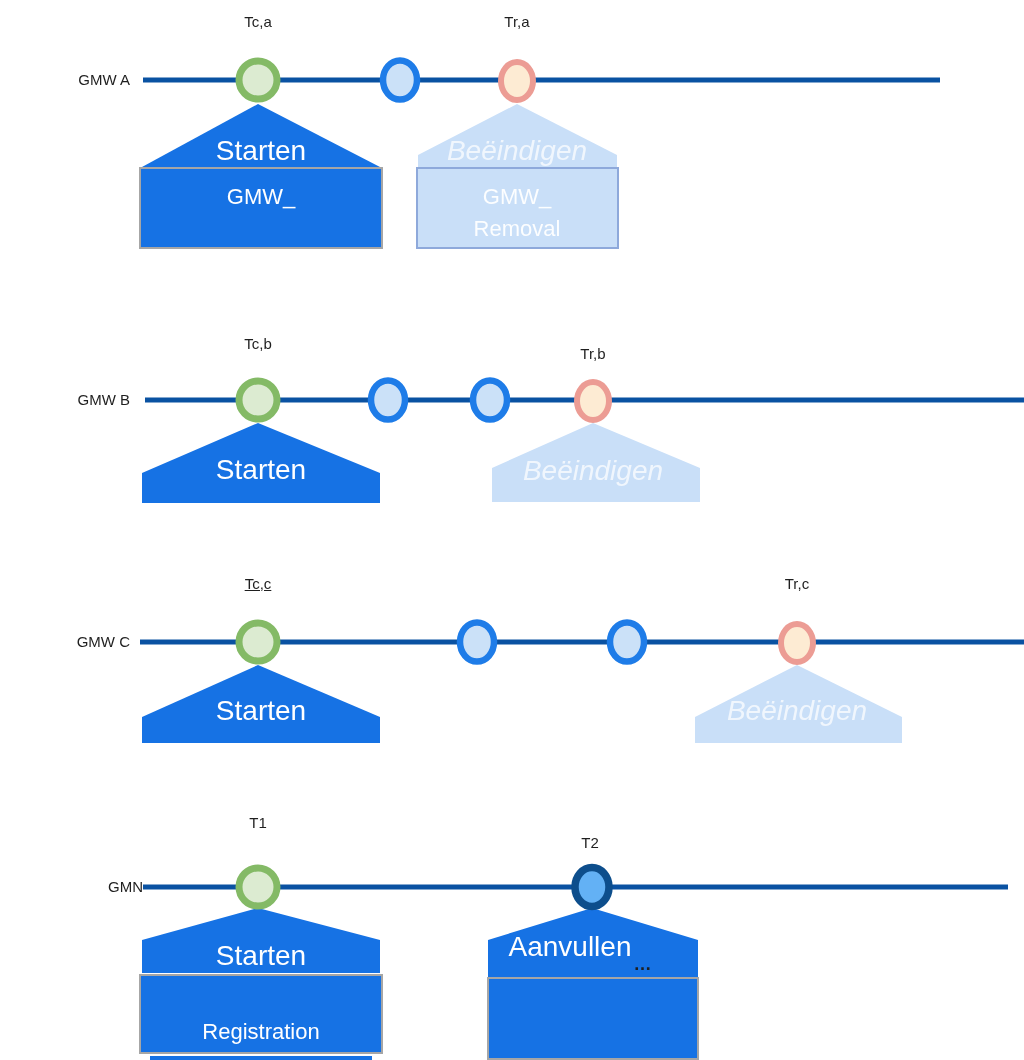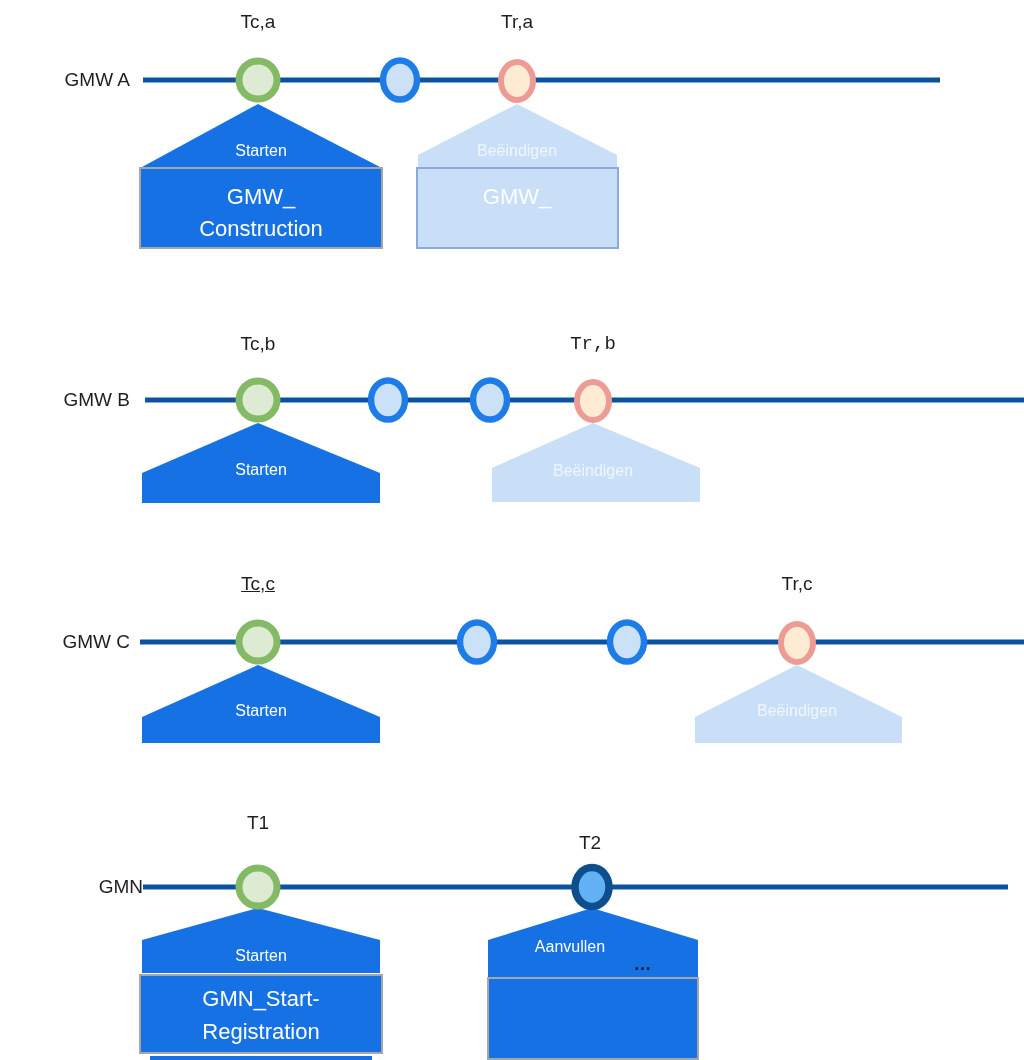--- a/index.html
+++ b/index.html
@@ -2,25 +2,25 @@
 <html><head>
 <meta charset="utf-8">
 <style>
   html,body{margin:0;padding:0;background:#ffffff;}
   .stage{
     position:relative;width:1024px;height:1060px;overflow:hidden;
     font-family:"Liberation Sans",sans-serif;background:#ffffff;
   }
   .stage svg{position:absolute;left:0;top:0;}
   .txt{position:absolute;text-align:center;white-space:nowrap;}
-  .action{font-size:16px;line-height:30px;color:#ffffff;}
-  .action.faded{color:rgba(255,255,255,0.72);}
+  .action{font-size:28px;line-height:30px;color:#ffffff;}
+  .action.faded{color:rgba(255,255,255,0.72);font-style:italic;}
   .doc{font-size:22px;line-height:28px;color:#ffffff;}
   .doc.faded{color:rgba(255,255,255,0.95);}
-  .lbl{font-size:19px;line-height:22px;color:#1f1f1f;}
+  .lbl{font-size:15px;line-height:22px;color:#1f1f1f;}
   .lbl.left{text-align:right;}
   .dots{font-size:18px;line-height:18px;font-weight:bold;color:#1f1f1f;letter-spacing:3px;}
   
   .co-dark{fill:#1672E4;}
   .co-faded{fill:#C9DFF8;}
   .rect-dark{fill:#1672E4;stroke:#A6A6A6;stroke-width:2;}
   .rect-faded{fill:#C9DFF8;stroke:#8EA9DB;stroke-width:2;}
   .tl{stroke:#0A52A2;stroke-width:5;fill:none;}
   .m-green{fill:#DCEBD1;stroke:#84BA66;stroke-width:7;}
   .m-blue{fill:#CBE1F8;stroke:#1E7CE8;stroke-width:6.5;}
@@ -75,35 +75,34 @@
   </svg>
 
   <div class="txt lbl left" style="left:10px;top:69px;width:120px;">GMW A</div>
   <div class="txt lbl left" style="left:10px;top:389px;width:120px;">GMW B</div>
   <div class="txt lbl left" style="left:10px;top:631px;width:120px;">GMW C</div>
   <div class="txt lbl left" style="left:23px;top:876px;width:120px;">GMN</div>
 
   <div class="txt lbl" style="left:188px;top:11px;width:140px;">Tc,a</div>
   <div class="txt lbl" style="left:447px;top:11px;width:140px;">Tr,a</div>
   <div class="txt lbl" style="left:188px;top:333px;width:140px;">Tc,b</div>
-  <div class="txt lbl" style="left:523px;top:333px;width:140px;font-family:Liberation Mono, monospace;">Tr,b</div>
+  <div class="txt lbl" style="left:523px;top:343px;width:140px;">Tr,b</div>
   <div class="txt lbl" style="left:188px;top:573px;width:140px;text-decoration:underline;">Tc,c</div>
   <div class="txt lbl" style="left:727px;top:573px;width:140px;">Tr,c</div>
   <div class="txt lbl" style="left:188px;top:812px;width:140px;">T1</div>
   <div class="txt lbl" style="left:520px;top:812px;width:140px;margin-top:20px;">T2</div>
 
   <div class="txt action" style="left:131px;top:136px;width:260px;">Starten</div>
   <div class="txt action faded" style="left:387px;top:136px;width:260px;">Beëindigen</div>
   <div class="txt action" style="left:131px;top:455px;width:260px;">Starten</div>
   <div class="txt action faded" style="left:463px;top:456px;width:260px;">Beëindigen</div>
   <div class="txt action" style="left:131px;top:696px;width:260px;">Starten</div>
   <div class="txt action faded" style="left:667px;top:696px;width:260px;">Beëindigen</div>
   <div class="txt action" style="left:131px;top:941px;width:260px;">Starten</div>
   <div class="txt action" style="left:440px;top:932px;width:260px;">Aanvullen</div>
   <div class="txt dots" style="left:614px;top:955px;width:60px;">…</div>
 
   <div class="txt doc" style="left:131px;top:183px;width:260px;">GMW_</div>
-  <div class="txt doc" style="left:131px;top:215px;width:260px;">Construction</div>
   <div class="txt doc faded" style="left:387px;top:183px;width:260px;">GMW_</div>
-  <div class="txt doc" style="left:131px;top:985px;width:260px;">GMN_Start-</div>
+  <div class="txt doc faded" style="left:387px;top:215px;width:260px;">Removal</div>
   <div class="txt doc" style="left:131px;top:1018px;width:260px;">Registration</div>
 
 </div>
 
 </body></html>

